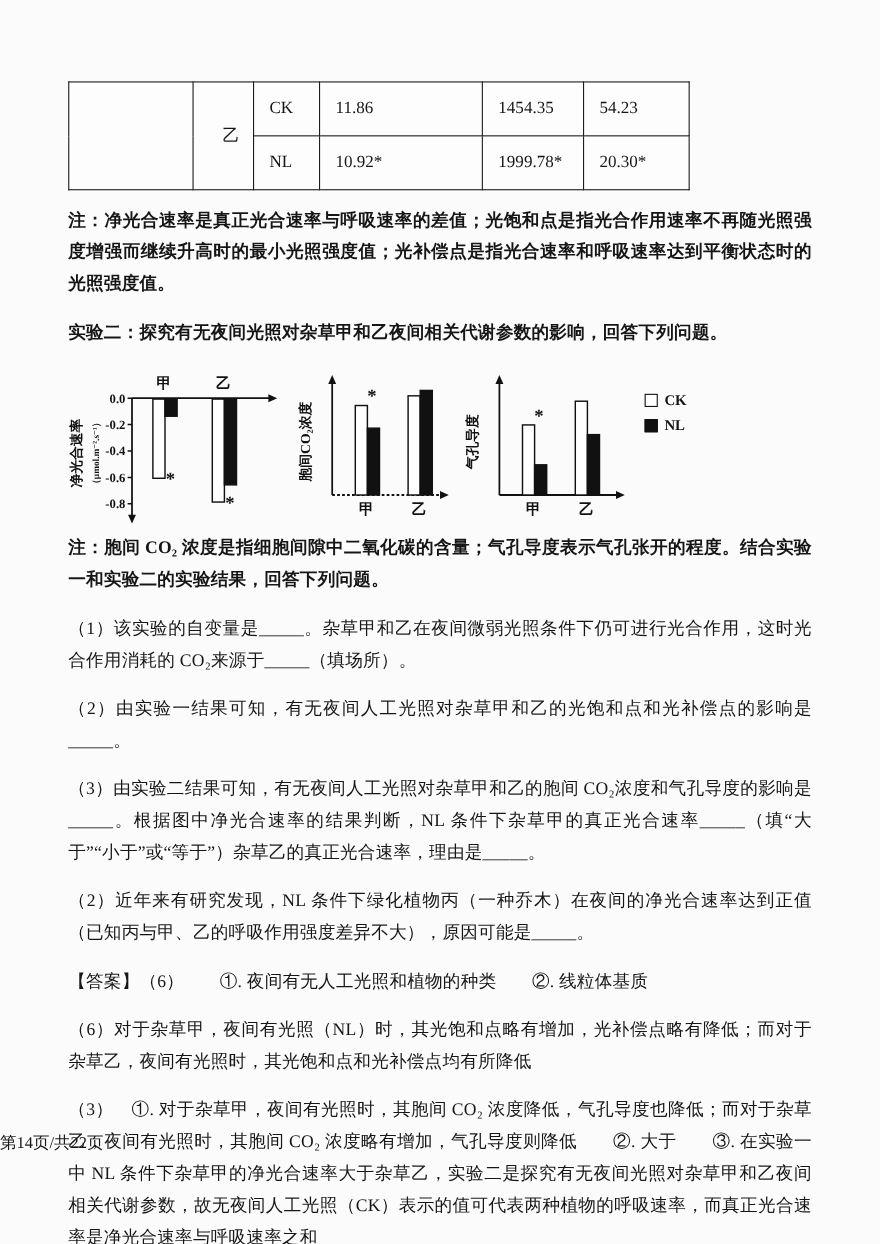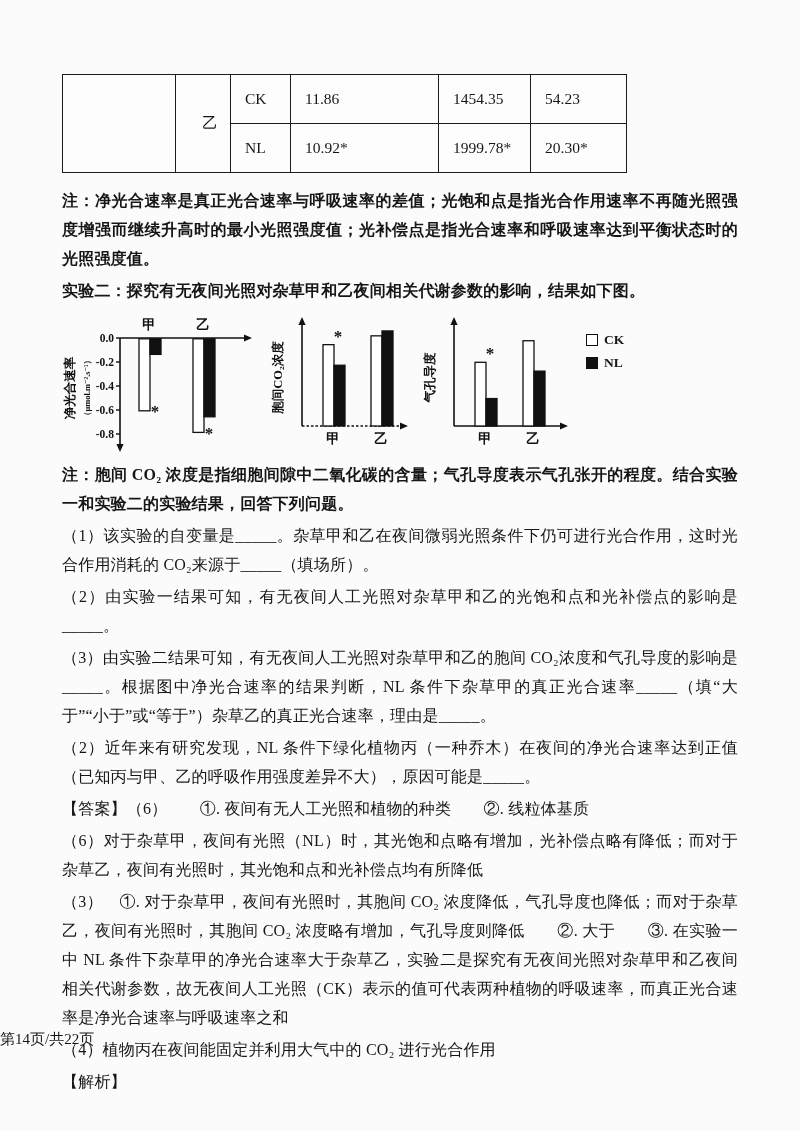--- a/index.html
+++ b/index.html
@@ -24,21 +24,21 @@
     border:1.6px solid #1c1c1c;
     font-size:15.5px;
     padding:0 0 0 14px;
     height:49px;
     background:#fdfdfd;
   }
   td.c-blank { padding:0; }
   td.c-group { text-align:center; padding:0; font-size:16px; }
   
   p.t {
-    margin:3px 0;
+    margin:15px 0;
     font-size:16px;
     line-height:29px;
     text-align:justify;
     letter-spacing:0.2px;
   }
   p.bold { font-weight:700; }
   
   .charts-row {
     display:flex;
     align-items:flex-start;
@@ -95,21 +95,21 @@
     <tr>
       <td>NL</td>
       <td>10.92*</td>
       <td>1999.78*</td>
       <td>20.30*</td>
     </tr>
   </tbody>
     </table>
 
   <p class="t bold" style="margin-top:13px">注：净光合速率是真正光合速率与呼吸速率的差值；光饱和点是指光合作用速率不再随光照强度增强而继续升高时的最小光照强度值；光补偿点是指光合速率和呼吸速率达到平衡状态时的光照强度值。</p>
-  <p class="t bold">实验二：探究有无夜间光照对杂草甲和乙夜间相关代谢参数的影响，结果如下图。</p>
+  <p class="t bold">实验二：探究有无夜间光照对杂草甲和乙夜间相关代谢参数的影响，回答下列问题。</p>
 
   <div class="charts-row">
     <svg width="192" height="146">
         <line x1="58" y1="30" x2="184" y2="30" stroke="#111" stroke-width="1.6"></line>
         <polygon points="190,30 182,26.4 182,33.6" fill="#111"></polygon>
         <line x1="58" y1="30" x2="58" y2="137" stroke="#111" stroke-width="1.6"></line>
         <polygon points="58,144 54.4,136 61.6,136" fill="#111"></polygon>
         <line x1="54" y1="30" x2="58" y2="30" stroke="#111" stroke-width="1.4"></line>
         <text x="52" y="34" font-size="11.5" text-anchor="end" font-weight="700" fill="#111" font-family="&quot;Liberation Serif&quot;,&quot;DejaVu Serif&quot;,serif">0.0</text>
         <line x1="54" y1="54" x2="58" y2="54" stroke="#111" stroke-width="1.4"></line>

